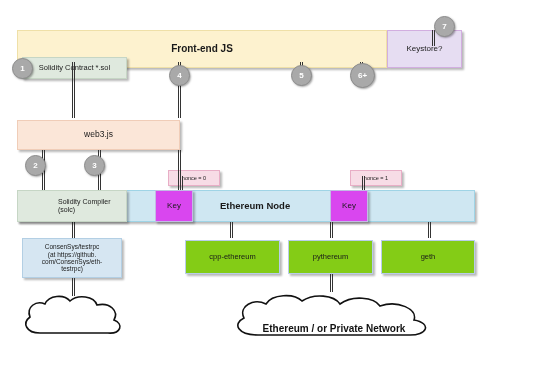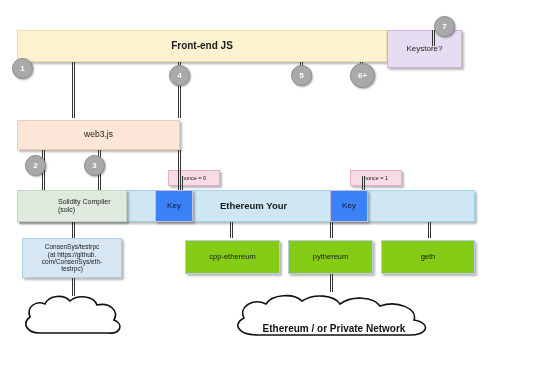--- a/index.html
+++ b/index.html
@@ -27,21 +27,21 @@
   }
   .shadow { box-shadow: 2px 2px 2px rgba(0,0,0,0.28); }
 
   
   .t-frontend  { background:#fdf2cf; border:1px solid #efe0a8; }
   .t-keystore  { background:#e6ddf2; border:1px solid #d2aee0;text-align:center; }
   .t-contract  { background:#dfe9de; border:1px solid #c6d6c5; }
   .t-web3      { background:#fbe6d8; border:1px solid #f0cdb8; }
   .t-solc      { background:#dfe9de; border:1px solid #c6d6c5; }
   .t-node      { background:#cfe7f2; border:1px solid #9fd4e6; }
-  .t-key       { background:#3b82f6; border:1px solid #c2bbe4; }
+  .t-key       { background:#d946ef; border:1px solid #c2bbe4; }
   .t-nonce     { background:#f7dce6; border:1px solid #e8aec6; }
   .t-testrpc   { background:#d6e6f2; border:1px solid #b3cfe4; }
   .t-client    { background:#84cc16; border:1px solid #b9cdea; }
 
   .title-bold { font-weight: bold; }
 
   
   .badge {
     position: absolute;
     border-radius: 50%;
@@ -101,42 +101,45 @@
   <div class="vline dbl" style="left:180px; top:176px; height:14px;"></div>
   <div class="vline dbl" style="left:362px; top:176px; height:14px;"></div>
 
   <div class="vline dbl" style="left:72px;  top:222px; height:16px;"></div>
   <div class="vline dbl" style="left:72px;  top:278px; height:18px;"></div>
   <div class="vline dbl" style="left:230px; top:222px; height:16px;"></div>
   <div class="vline dbl" style="left:330px; top:222px; height:16px;"></div>
   <div class="vline dbl" style="left:330px; top:274px; height:18px;"></div>
   <div class="vline dbl" style="left:428px; top:222px; height:16px;"></div>
 
-  <div class="box shadow t-frontend title-bold" style="left:17px; top:30px; width:370px; height:32px; font-size:10px;text-align:center;">
+  <div class="box shadow t-frontend title-bold" style="left:17px; top:30px; width:370px; height:38px; font-size:10px;text-align:center;">
     <span>Front-end JS</span>
   </div>
 
   <div class="box shadow t-keystore" style="left:387px; top:30px; width:75px; height:38px; font-size:8px;">
     <span>Keystore?</span>
   </div>
 
+  <div class="box shadow t-contract" style="left:22px; top:57px; width:105px; height:22px; font-size:7.5px;">
+    <span>Solidity Contract  *.sol</span>
+  </div>
 
   <div class="box shadow t-web3" style="left:17px; top:120px; width:163px; height:30px; font-size:8.5px;">
     <span>web3.js</span>
   </div>
 
   <div class="box shadow t-nonce" style="left:168px; top:170px; width:52px; height:16px; font-size:5.5px;">
     <span>nonce = 0</span>
   </div>
   <div class="box shadow t-nonce" style="left:350px; top:170px; width:52px; height:16px; font-size:5.5px;">
     <span>nonce = 1</span>
   </div>
 
   <div class="box shadow t-node title-bold" style="left:17px; top:190px; width:458px; height:32px; font-size:9.5px; justify-content:flex-start;">
-    <span style="position:absolute; left:202px;">Ethereum Your</span>
+    <span style="position:absolute; left:202px;">Ethereum Node</span>
   </div>
 
   <div class="box shadow t-solc" style="left:17px; top:190px; width:110px; height:32px; font-size:7px; flex-direction:column; align-items:flex-start; padding-left:40px; justify-content:center; z-index:12;">
     <span>Solidity Compiler</span>
     <span>(solc)</span>
   </div>
 
   <div class="box shadow t-key" style="left:155px; top:190px; width:38px; height:32px; font-size:8px; z-index:14;">
     <span>Key</span>
   </div>

